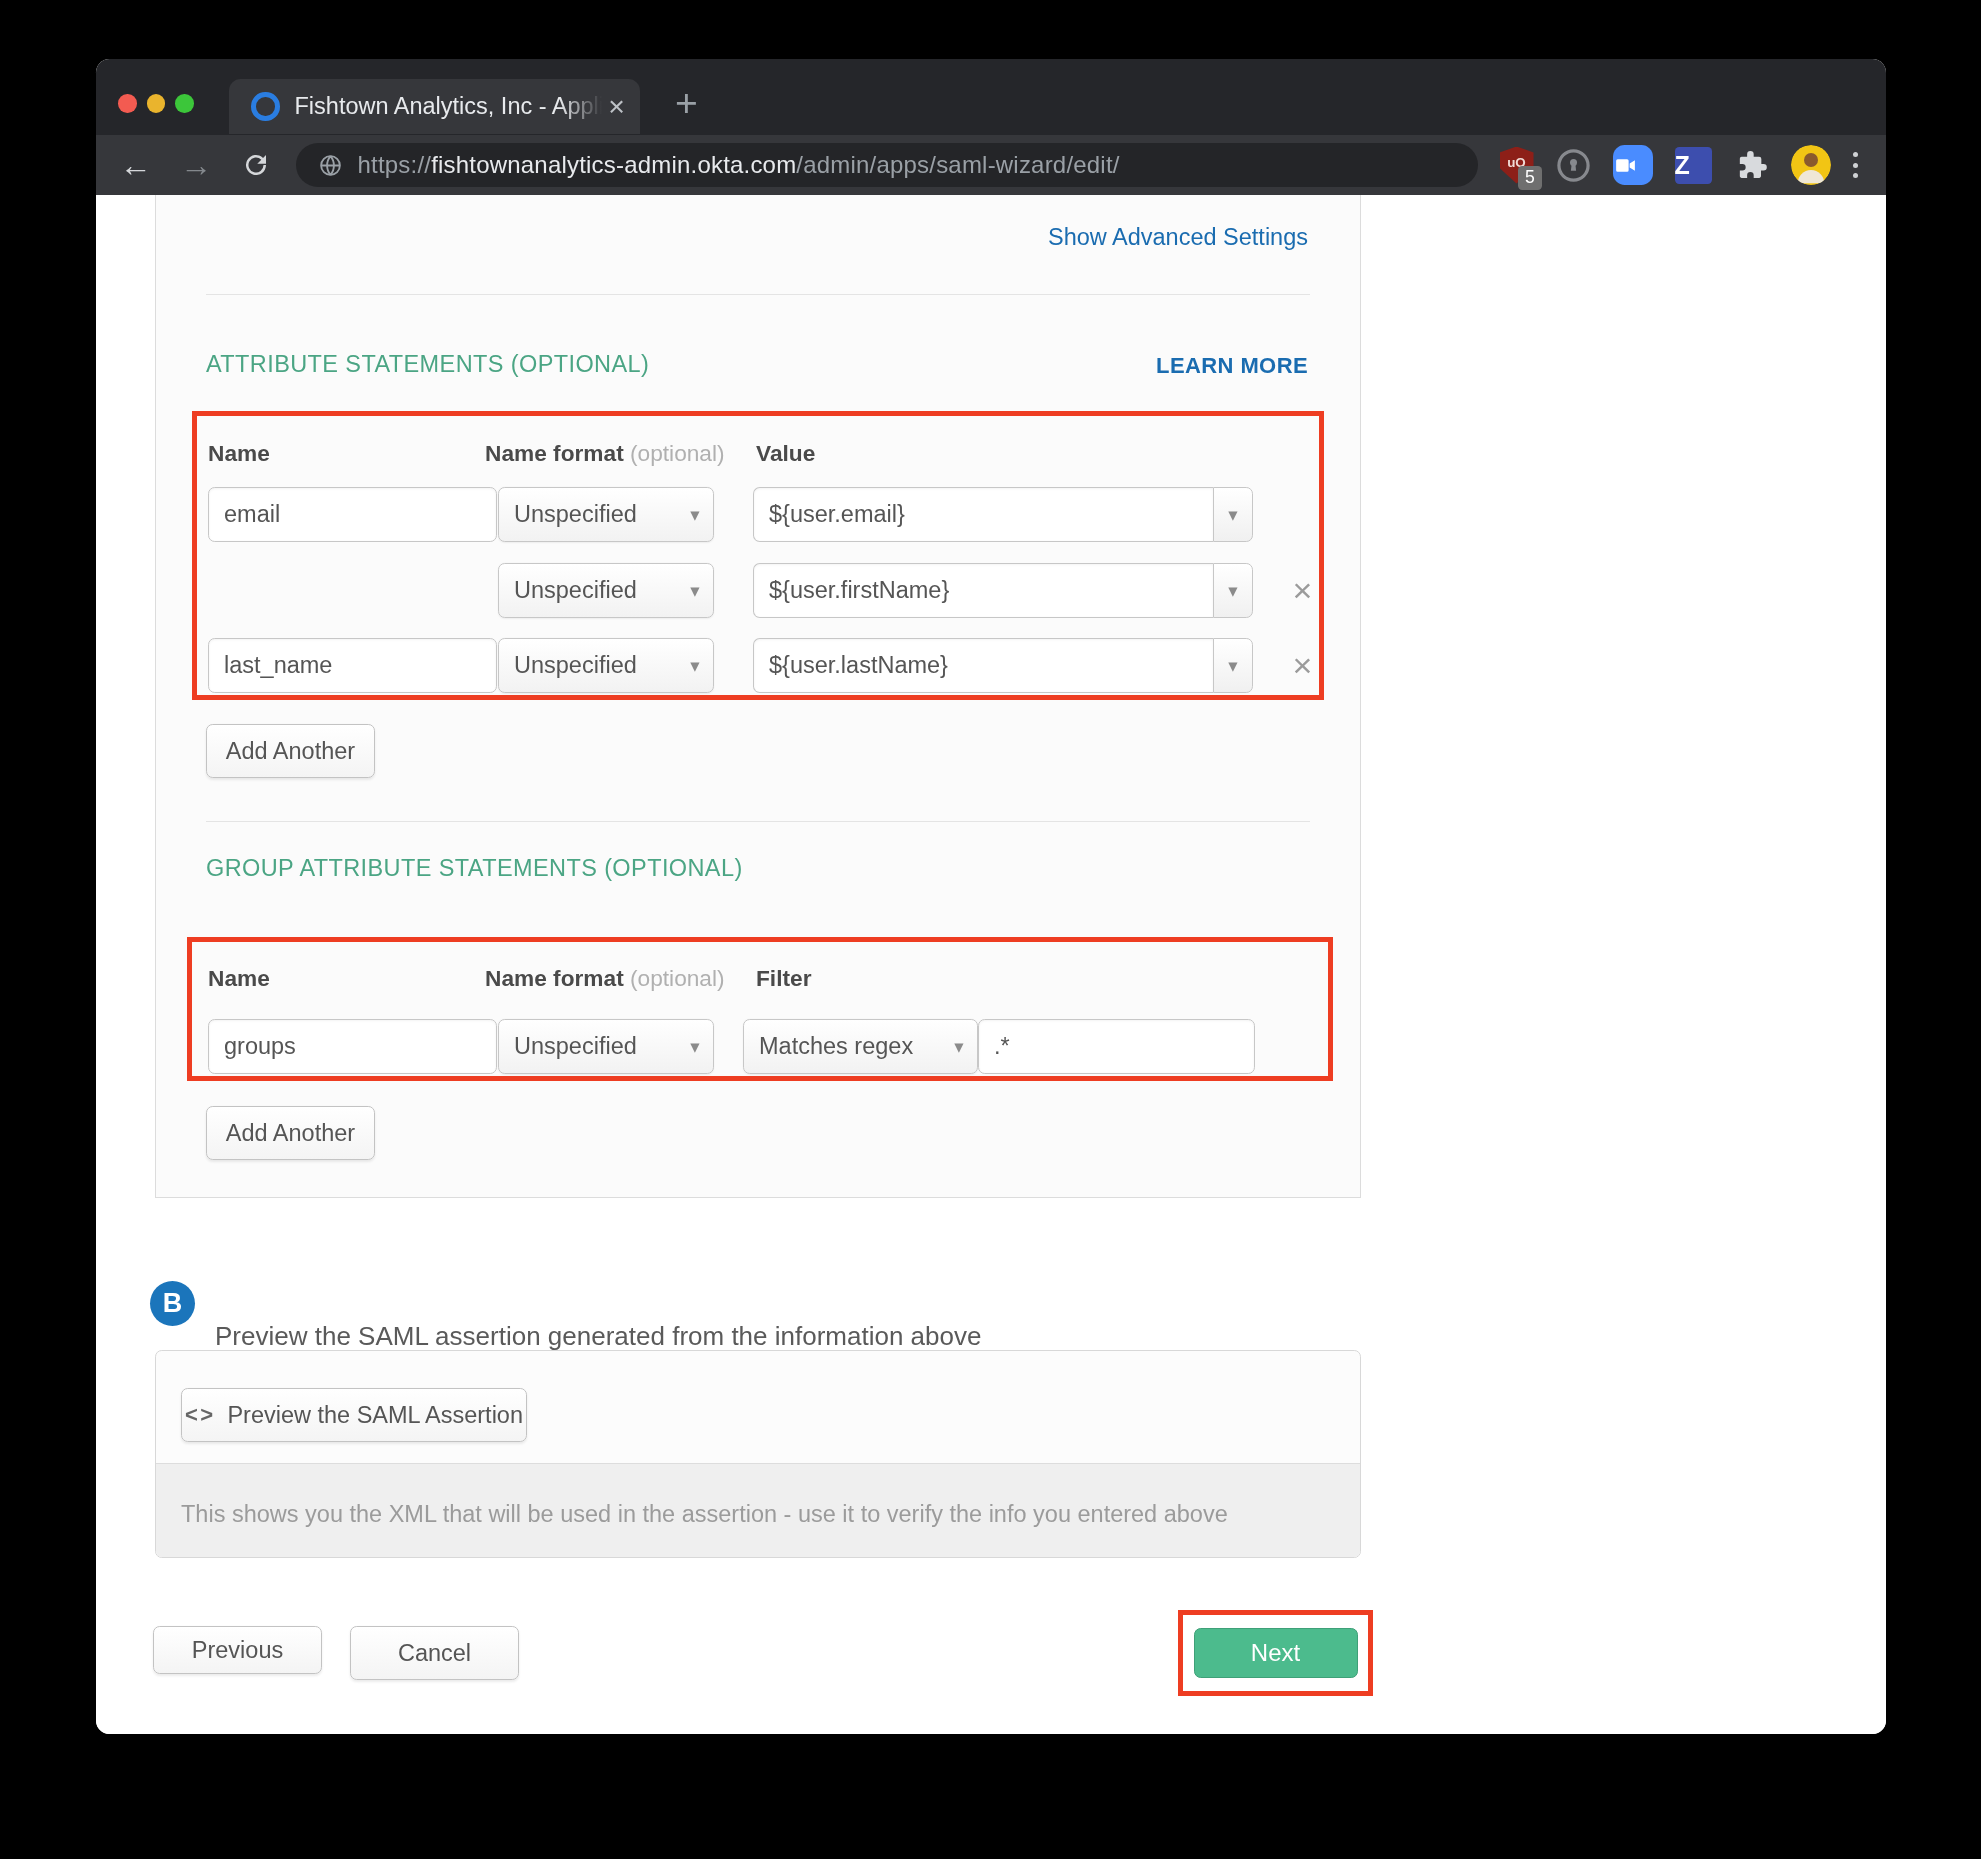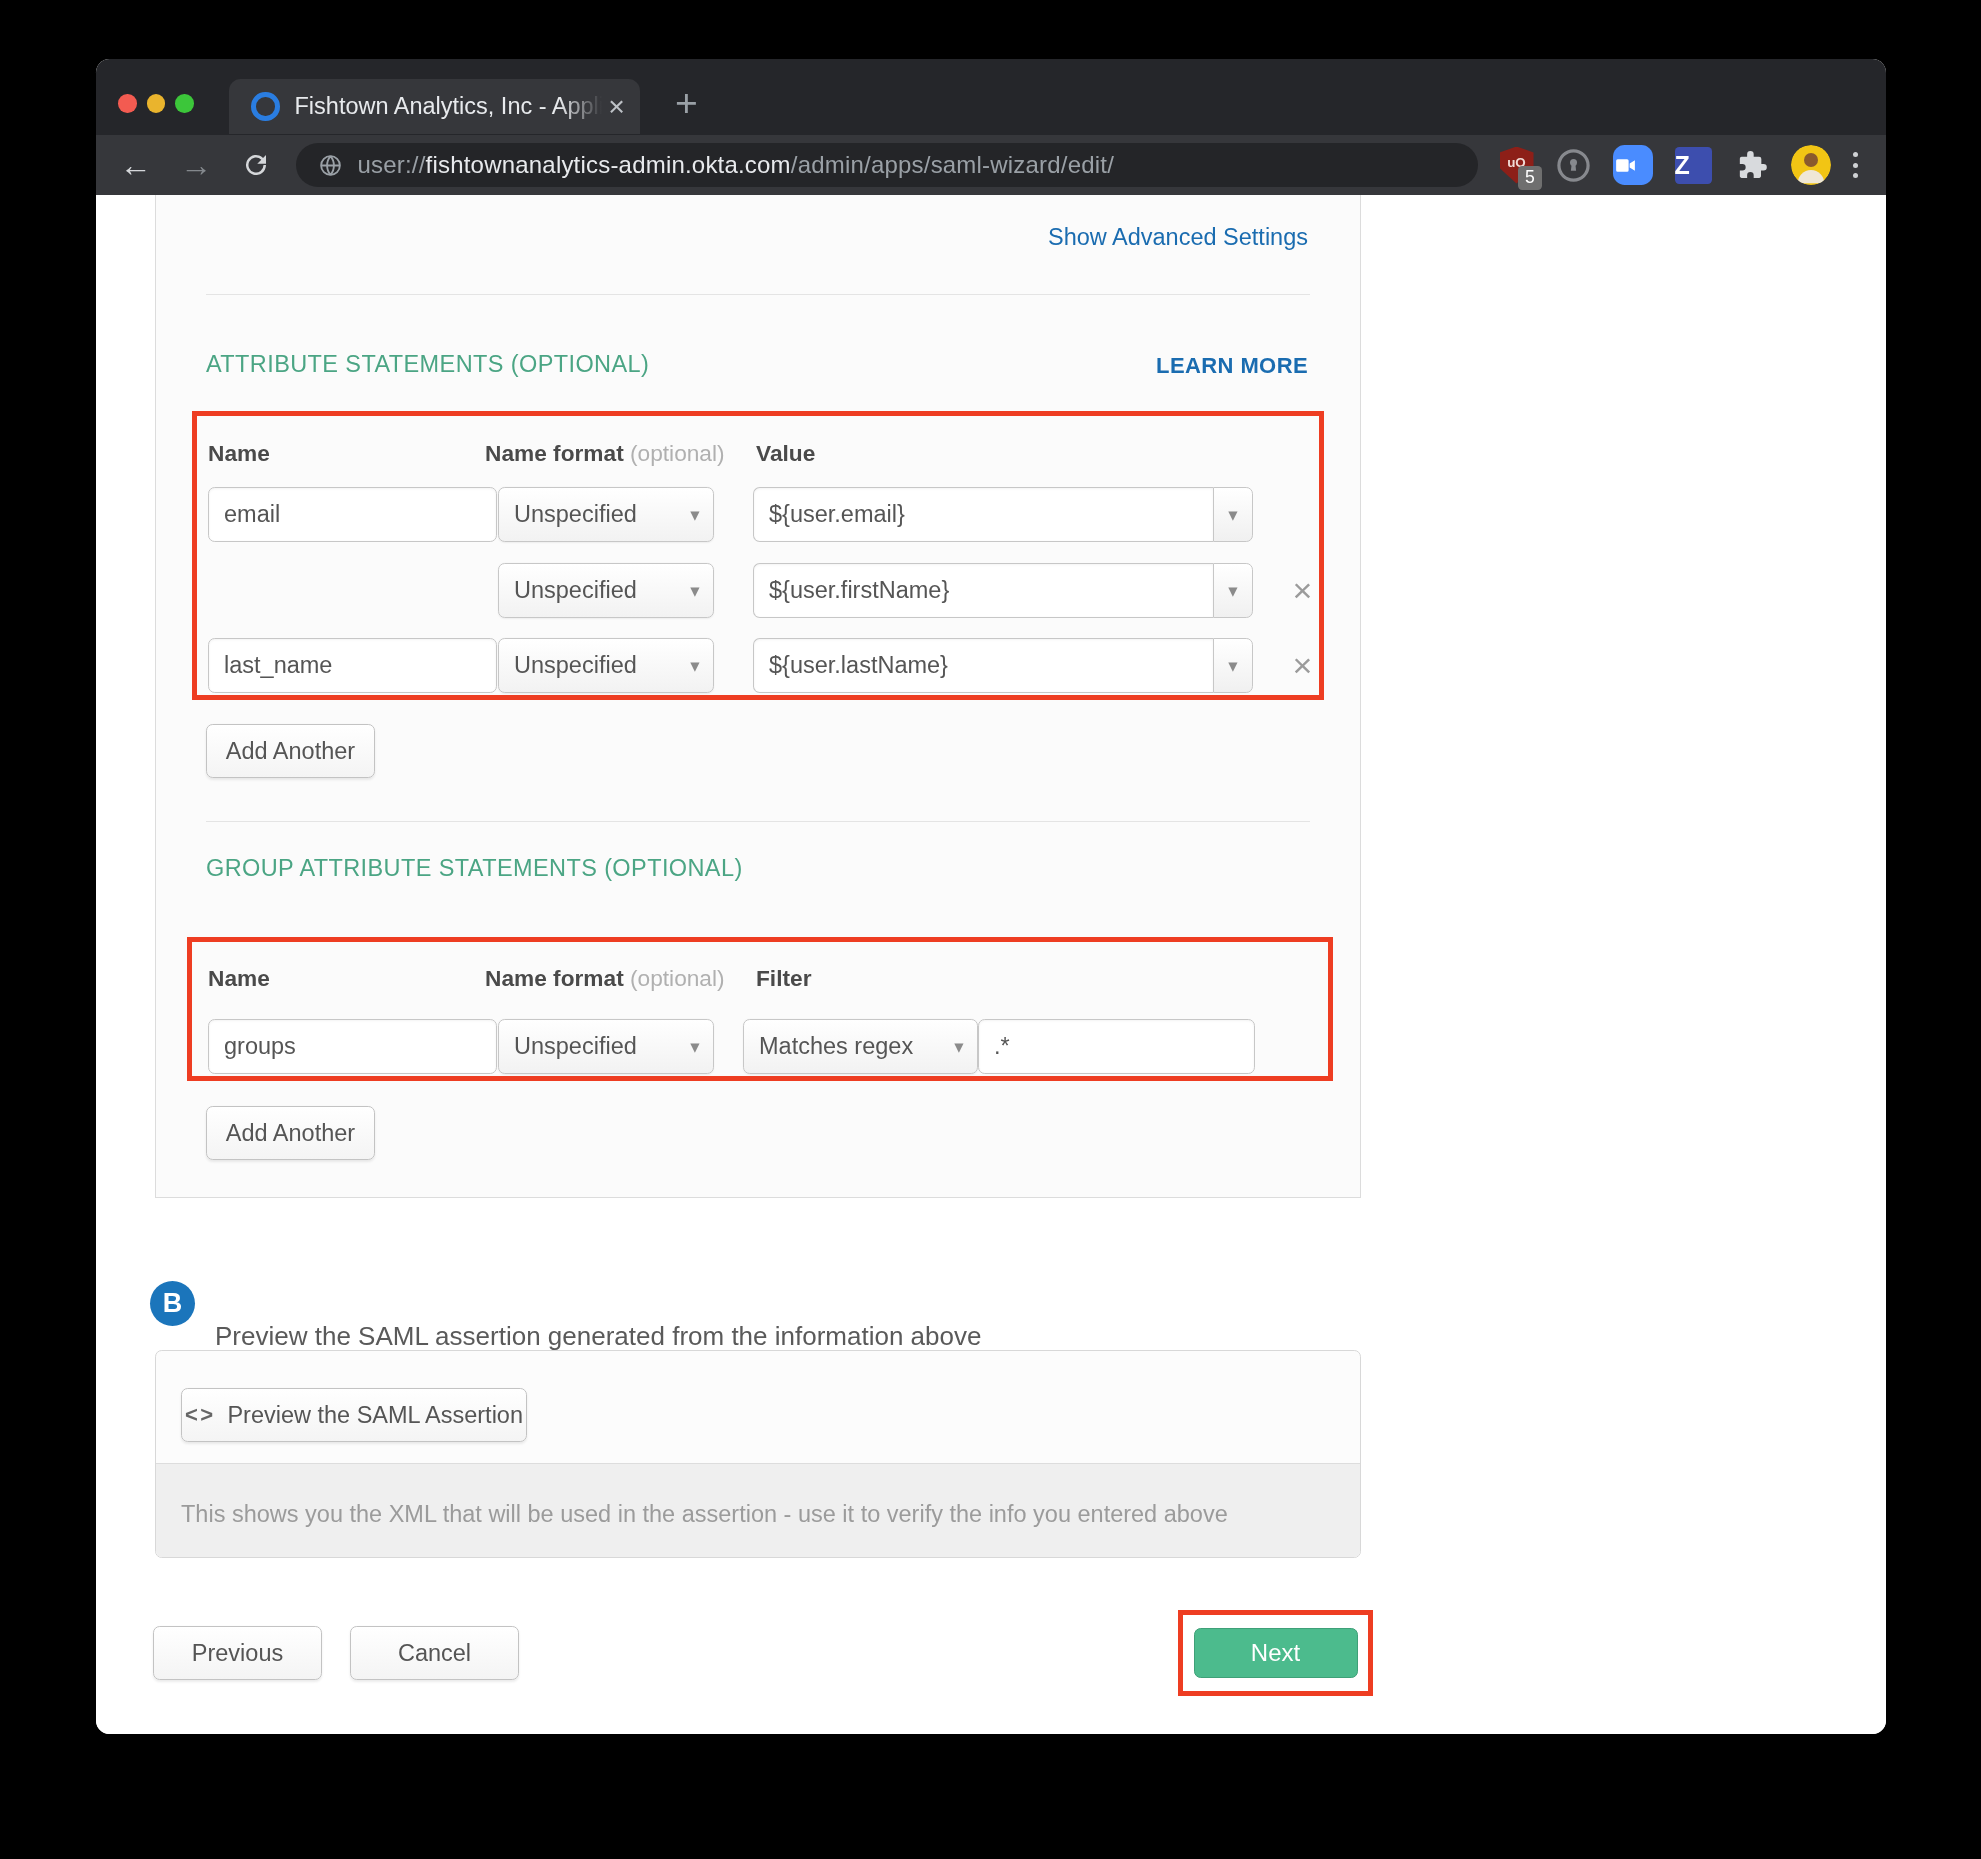--- a/index.html
+++ b/index.html
@@ -114,21 +114,21 @@
   .previewbox{position:absolute;left:59px;top:1155px;width:1206px;height:208px;
        border:0.8px solid #d8d8d8;border-radius:6.7px;box-sizing:border-box;background:#fcfcfc;overflow:hidden;}
   .pv-top{height:112px;position:relative;}
   .pv-btn{position:absolute;left:25px;top:37px;width:346px;height:54px;background:linear-gradient(#ffffff,#f4f4f4);
        border:0.8px solid #c3c3c3;border-radius:6.7px;display:flex;align-items:center;justify-content:center;
        gap:11.7px;font-size:23.5px;color:#555;box-sizing:border-box;box-shadow:0 1.7px 2.5px rgba(0,0,0,.08);cursor:pointer;}
   .pv-btn .code{font-size:22px;color:#666;letter-spacing:2.5px;font-weight:bold;}
   .pv-bottom{height:102px;background:#efefef;border-top:0.8px solid #ddd;display:flex;
        align-items:center;padding-left:25px;font-size:23.5px;color:#9b9b9b;box-sizing:border-box;}
   
-  .prev{left:57px;top:1431px;width:169px;height:54px;}
+  .prev{left:57px;top:1431px;width:169px;height:48px;}
   .cancel{left:254px;top:1431px;width:169px;height:54px;}
   .next-anno{position:absolute;left:1082px;top:1415px;width:195px;height:86px;
        border:5px solid #ee3d22;box-sizing:border-box;display:flex;align-items:center;justify-content:center;}
   .next-btn{width:164px;height:50px;background:#4cbb8d;border:0.8px solid #3fa078;border-radius:6.7px;
        color:#fff;font-size:24px;display:flex;align-items:center;justify-content:center;
        box-sizing:border-box;cursor:pointer;}
 </style>
 </head>
 <body>
 
@@ -154,21 +154,21 @@
     <span class="navbtn reload">
       <svg viewBox="0 0 24 24">
           <path d="M17.65 6.35A8 8 0 1 0 20 12h-2a6 6 0 1 1-1.76-4.24L13 11h7V4z" fill="#d5d7da"></path>
         </svg>
     </span>
     <div class="urlbar">
       <svg viewBox="0 0 24 24" fill="none" stroke="#9aa0a6" stroke-width="1.8">
           <circle cx="12" cy="12" r="9"></circle>
           <path d="M3 12h18M12 3a14 14 0 0 1 0 18M12 3a14 14 0 0 0 0 18"></path>
         </svg>
-      <span class="url"><span class="dim">user://</span><span class="host">fishtownanalytics-admin.okta.com</span><span class="dim">/admin/apps/saml-wizard/edit/</span></span>
+      <span class="url"><span class="dim">https://</span><span class="host">fishtownanalytics-admin.okta.com</span><span class="dim">/admin/apps/saml-wizard/edit/</span></span>
     </div>
     <div class="ext">
       <span class="ub-shield">uO</span>
       <span class="ub-badge">5</span>
     </div>
     <div class="ext onepass">
       <svg viewBox="0 0 24 24">
           <circle cx="12" cy="12" r="10" fill="none" stroke="#87898e" stroke-width="2.2"></circle>
           <circle cx="12" cy="10" r="2.4" fill="#87898e"></circle>
           <path d="M10.7 11.4h2.6l.5 4.2h-3.6z" fill="#87898e"></path>

